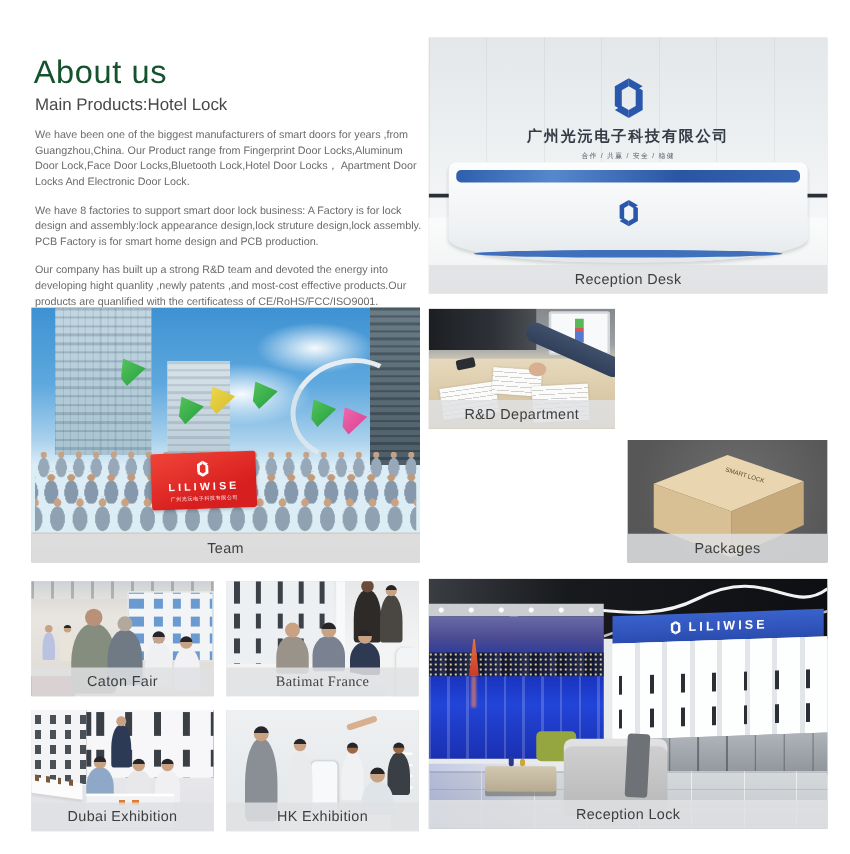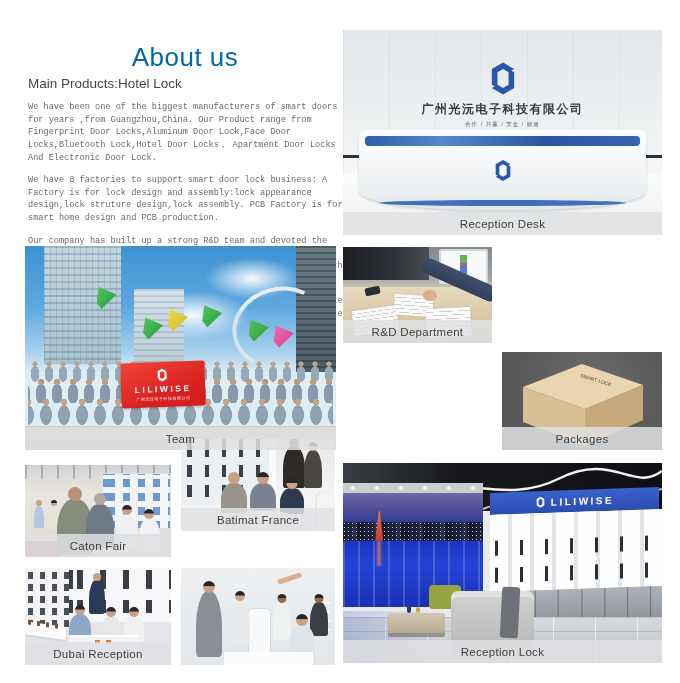--- a/index.html
+++ b/index.html
@@ -1,39 +1,39 @@
 <!DOCTYPE html>
 <html><head>
 <meta charset="utf-8">
 <style>
   html,body{margin:0;padding:0;background:#fff;}
   body{font-family:"Liberation Sans","DejaVu Sans",sans-serif;}
   .page{position:relative;width:680px;height:683px;background:#fff;overflow:hidden;}
   figure{margin:0;}
   
   .about{position:absolute;left:27px;top:42px;width:316px;}
-  .about h1{margin:0;font-size:26px;font-weight:400;color:#0369a1;letter-spacing:.5px;text-align:center;}
+  .about h1{margin:0;font-size:26px;font-weight:400;color:#14532d;letter-spacing:.5px;}
   .about h2{margin:3px 0 0 1px;font-size:13.5px;font-weight:400;color:#474747;}
-  .about p{margin:10px 0 0 1px;font-size:8.6px;line-height:1.47;color:#6b6b6b;font-family:Liberation Mono, monospace;}
+  .about p{margin:10px 0 0 1px;font-size:8.6px;line-height:1.47;color:#6b6b6b;}
   
   .photo{position:absolute;overflow:hidden;background:#dcdcdc;}
   .scene{position:absolute;inset:0;}
   .scene *{position:absolute;}
   .cap{position:absolute;left:0;right:0;bottom:0;height:23px;background:rgba(223,225,227,.85);
        display:flex;align-items:center;justify-content:center;z-index:9;}
   .cap span{font-size:11.5px;color:#3e3e3e;letter-spacing:.3px;}
   
   .f-desk{left:343px;top:30px;width:319px;height:205px;}
   .f-team{left:25px;top:246px;width:311px;height:204px;}
   .f-rnd{left:343px;top:247px;width:149px;height:96px;}
   .f-asm{left:502px;top:247px;width:160px;height:96px;}
   .f-wh{left:343px;top:352px;width:149px;height:98px;}
   .f-pkg{left:502px;top:352px;width:160px;height:98px;}
   .f-ctn{left:25px;top:465px;width:146px;height:92px;}
-  .f-bt{left:181px;top:439px;width:154px;height:92px;}
+  .f-bt{left:181px;top:465px;width:154px;height:92px;font-family:Liberation Serif, serif;}
   .f-db{left:25px;top:568px;width:146px;height:97px;}
   .f-hk{left:181px;top:568px;width:154px;height:97px;}
   .f-room{left:343px;top:463px;width:319px;height:200px;}
   
   svg.hexlogo{display:block;}
   svg.hexlogo path{fill:currentColor;}
   
   .fig{position:absolute;border-radius:45% 45% 12% 12%/55% 55% 8% 8%;}
   .fig::before{content:"";position:absolute;bottom:97%;left:50%;transform:translateX(-50%);
                width:1em;height:1em;border-radius:50%;background:var(--head,#c9a183);}
@@ -358,36 +358,39 @@
       <div class="db-counter"></div>
       <div class="db-items"></div>
       <div class="fig" style="left:44%;top:12%;width:16px;height:34px;font-size:8px;background:#2c3a55;--head:#c9a183;"></div>
       <div class="fig hair" style="left:30%;bottom:24%;width:22px;height:28px;font-size:10px;background:#8fa8c8;"></div>
       <div class="fig hair" style="left:52%;bottom:26%;width:20px;height:24px;font-size:10px;background:#e8e8ea;"></div>
       <div class="fig hair" style="left:68%;bottom:24%;width:20px;height:26px;font-size:10px;background:#f0f0f2;"></div>
       <div class="db-table"></div>
       <div class="db-or"></div>
     </div>
     <figcaption class="cap">
-        <span>Dubai Reception</span>
+        <span>Dubai Exhibition</span>
       </figcaption>
   </figure>
 
   <figure class="photo f-hk">
     <div class="scene hk-scene">
       <div class="hk-poster"></div>
       <div class="hk-kiosk"></div>
       <div class="hk-arm"></div>
       <div class="fig hair" style="left:10%;bottom:8%;width:26px;height:66px;font-size:12px;background:#8a8f96;"></div>
       <div class="fig hair" style="left:32%;bottom:22%;width:20px;height:44px;font-size:10px;background:#e8eaec;"></div>
       <div class="fig hair" style="left:60%;bottom:26%;width:18px;height:38px;font-size:9px;background:#f0f1f2;--head:#9a6a48;"></div>
       <div class="fig hair" style="left:84%;bottom:30%;width:18px;height:34px;font-size:9px;background:#3a3f46;--head:#9a6a48;"></div>
       <div class="fig hair" style="left:70%;bottom:6%;width:26px;height:34px;font-size:12px;background:#dfe4e8;"></div>
       <div class="hk-desk"></div>
     </div>
+    <figcaption class="cap">
+        <span>HK Exhibition</span>
+      </figcaption>
   </figure>
 
   <figure class="photo f-room">
     <div class="scene" style="background:#e9eaec;">
       <div class="rm-ceil">
         <svg viewBox="0 0 319 48" preserveAspectRatio="none">
           <path d="M60 34 C 110 6, 160 44, 215 16 S 290 30, 319 8" fill="none" stroke="#ffffff" stroke-width="2.5" opacity=".95"></path>
           <path d="M140 46 C 190 26, 240 48, 319 26" fill="none" stroke="#e8e8e8" stroke-width="2" opacity=".8"></path>
         </svg>
       </div>

